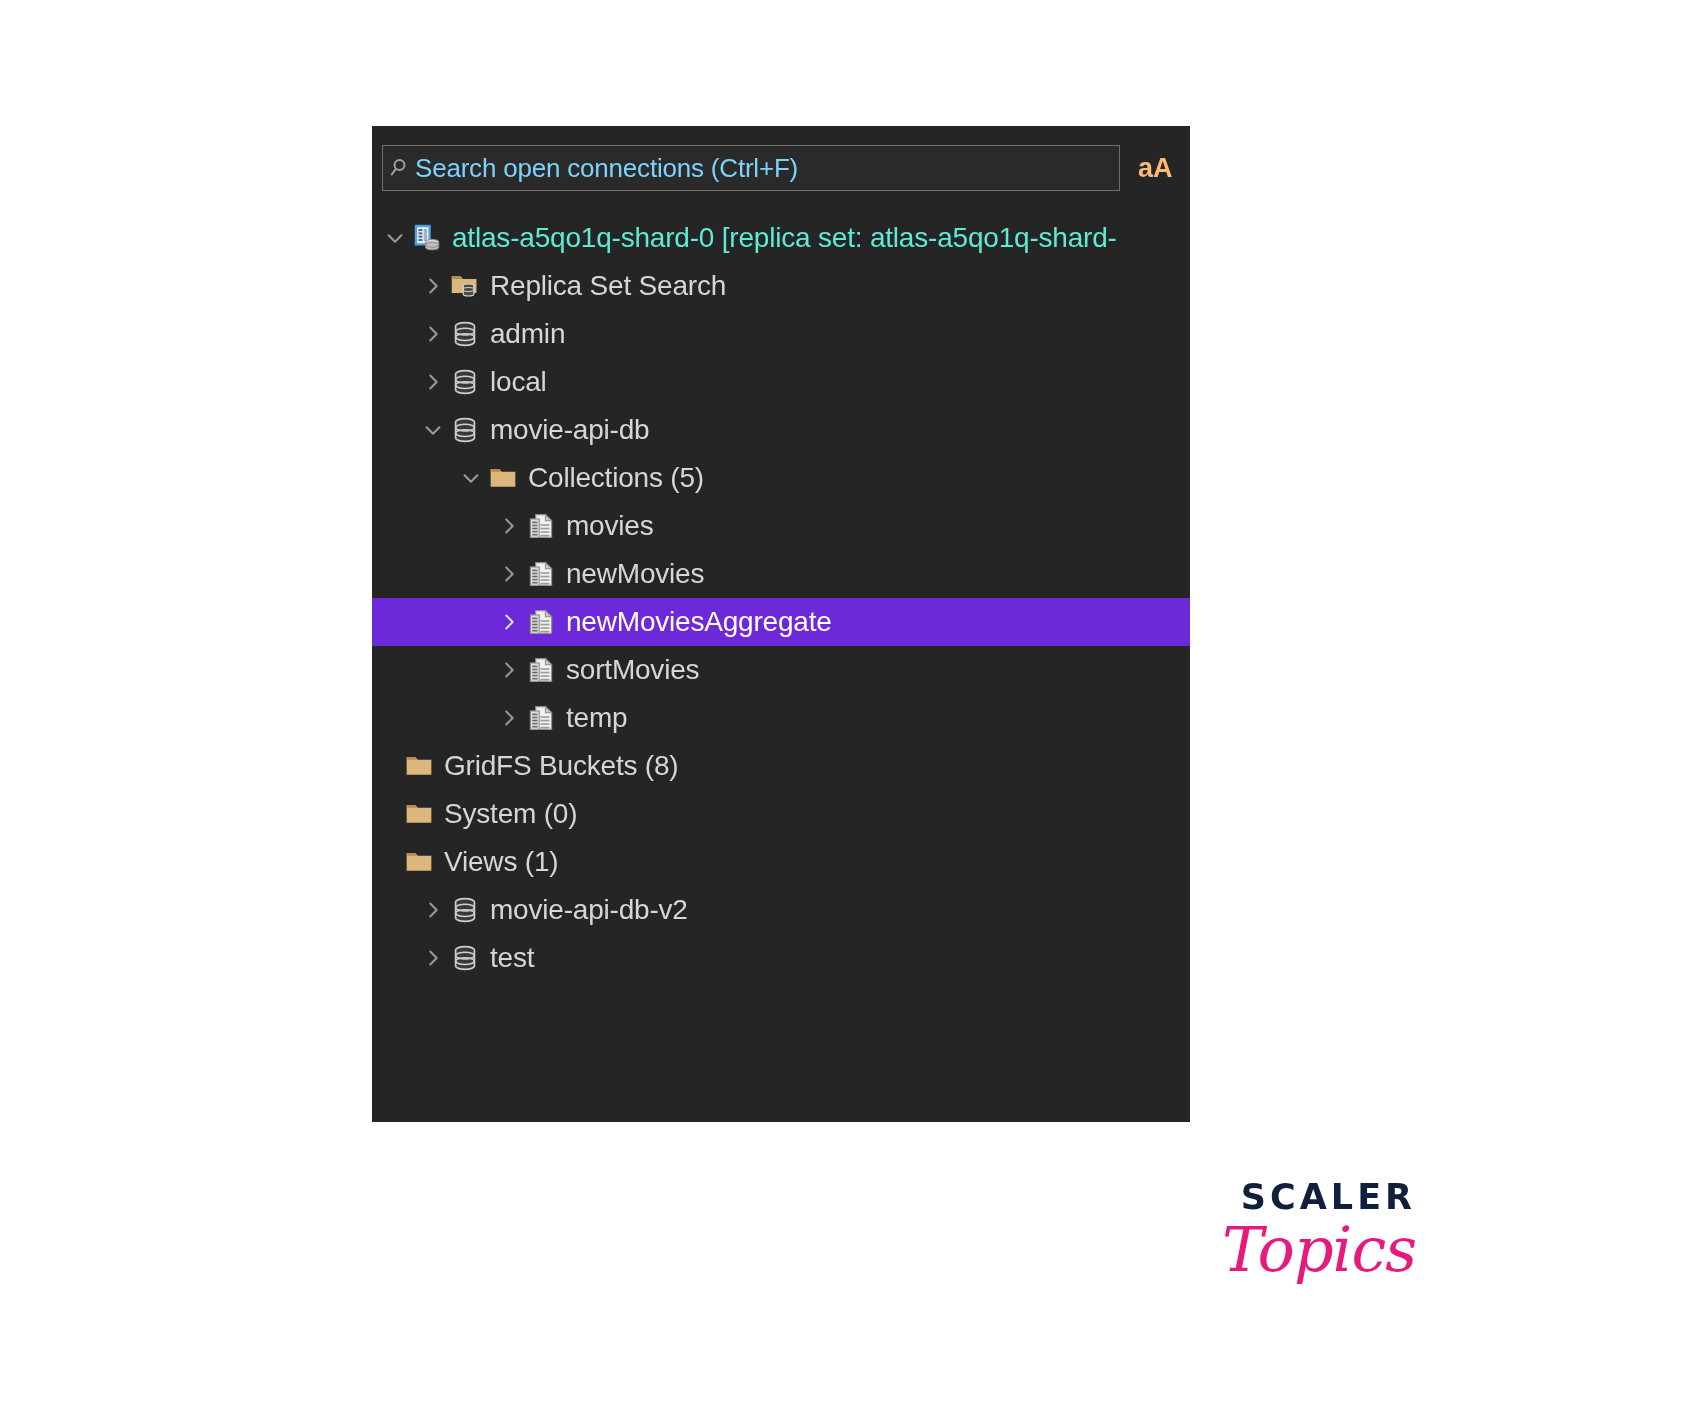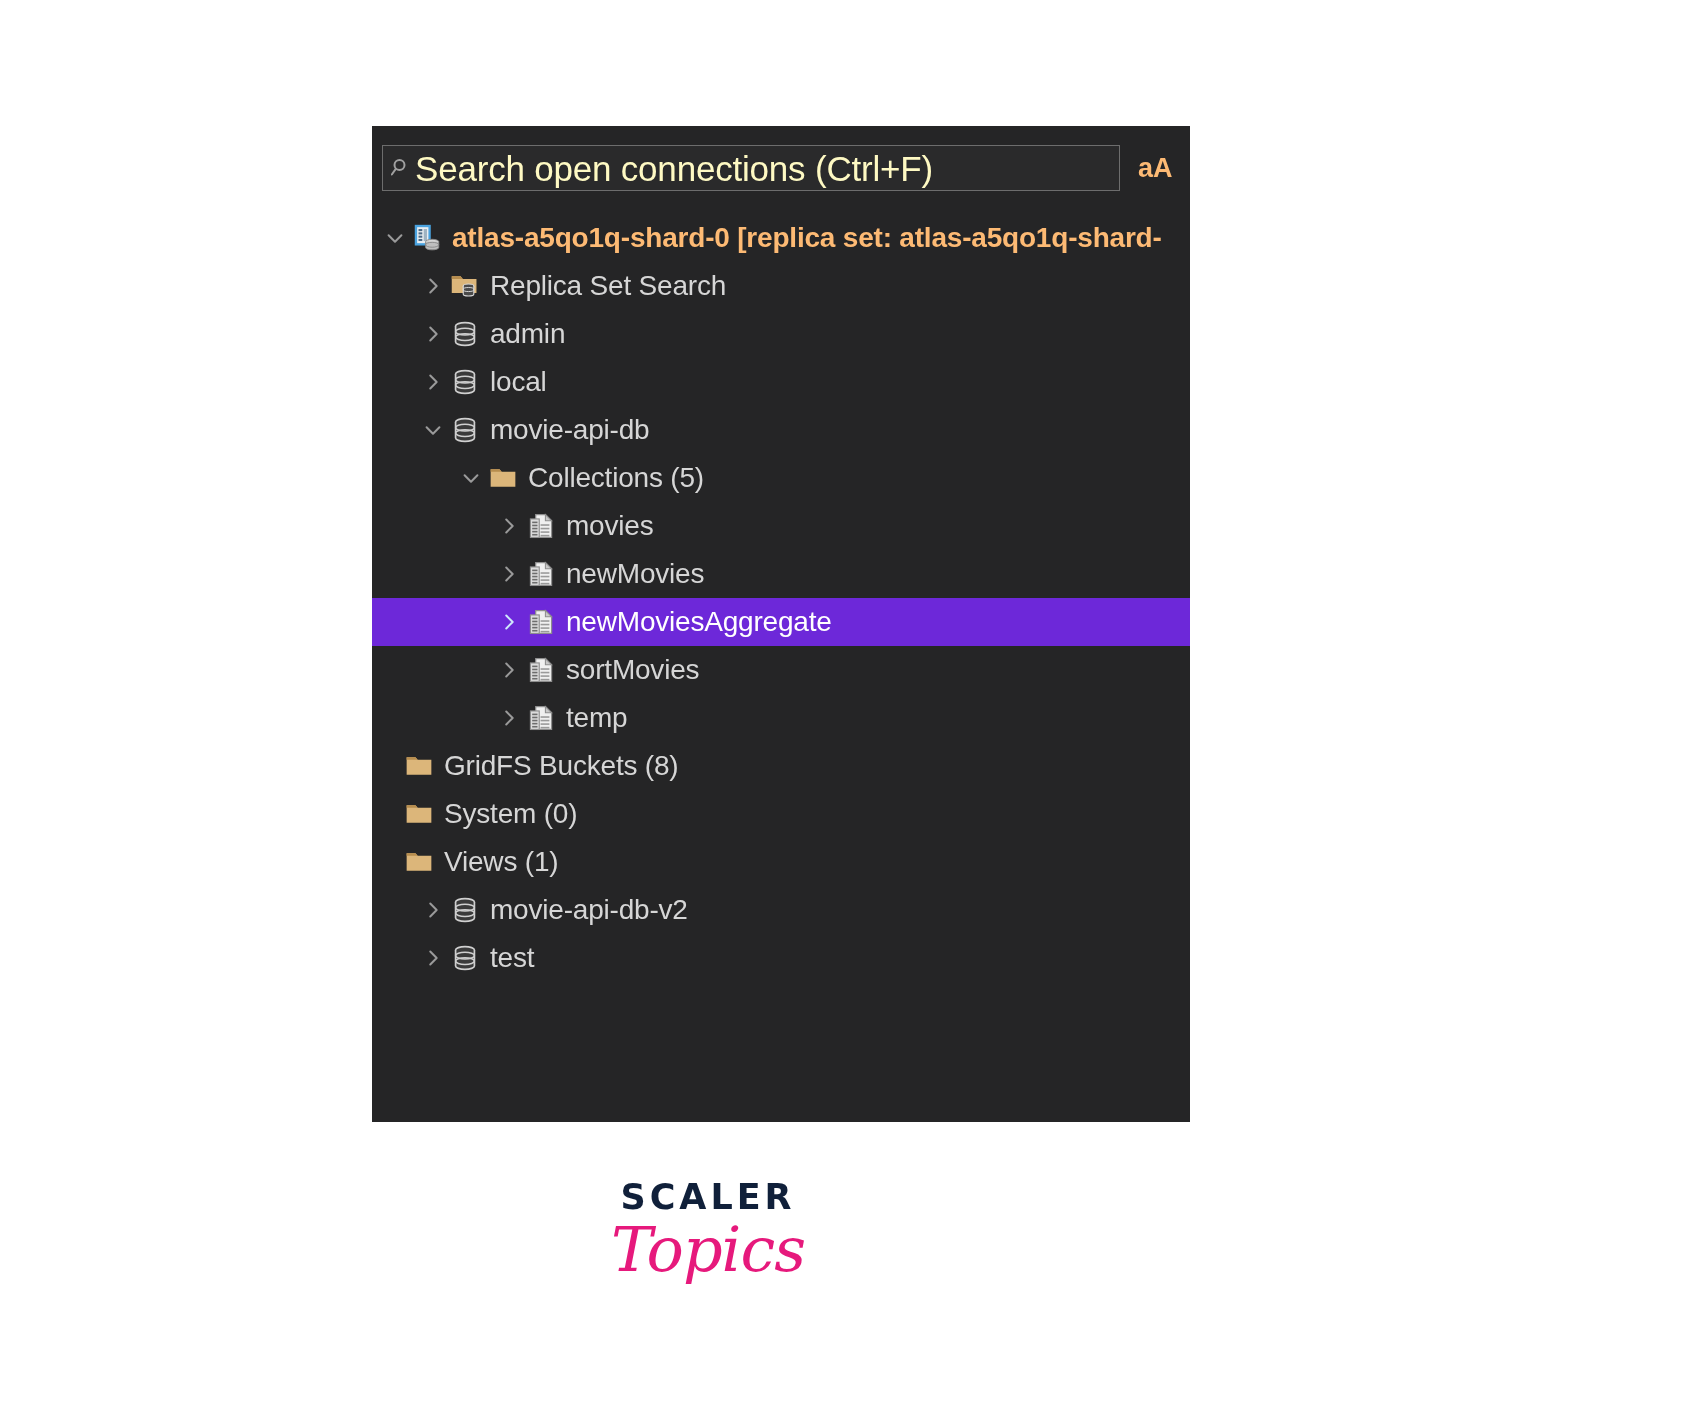--- a/index.html
+++ b/index.html
@@ -57,22 +57,22 @@
 
   .search-icon {
     flex: 0 0 auto;
     width: 22px;
     height: 22px;
     display: block;
     margin-right: 2px;
   }
 
   .search-placeholder {
-    color: #fef9c3;
-    font-size: 35px;
+    color: #7dd3fc;
+    font-size: 26px;
     line-height: 1;
     letter-spacing: -0.2px;
     white-space: nowrap;
     user-select: none;
   }
 
   .case-toggle {
     flex: 0 0 auto;
     margin-left: 18px;
     color: #fdba74;
@@ -129,42 +129,42 @@
 
   .node-label {
     color: #d6d6d6;
     font-size: 28px;
     line-height: 1;
     letter-spacing: -0.2px;
     user-select: none;
   }
 
   .tree-row.root .node-label {
-    font-weight: bold;
-    color: #fdba74;
+    font-weight: normal;
+    color: #5eead4;
   }
 
   .tree-row.selected .node-label {
     color: #ffffff;
   }
 
   
   .lvl0 { padding-left: 8px; }
   .lvl1 { padding-left: 46px; }
   .lvl2 { padding-left: 84px; }
   .lvl3 { padding-left: 122px; }
   .no-twisty-pad { padding-left: 30px; }
 
   
   #logo {
     position: absolute;
     left: 0;
     top: 1180px;
     width: 1416px;
-    text-align: center;
+    text-align: right;
     user-select: none;
   }
 
   .logo-scaler {
     font-family: "DejaVu Sans", sans-serif;
     font-weight: bold;
     font-size: 35px;
     letter-spacing: 4px;
     color: #10203a;
     line-height: 1;

